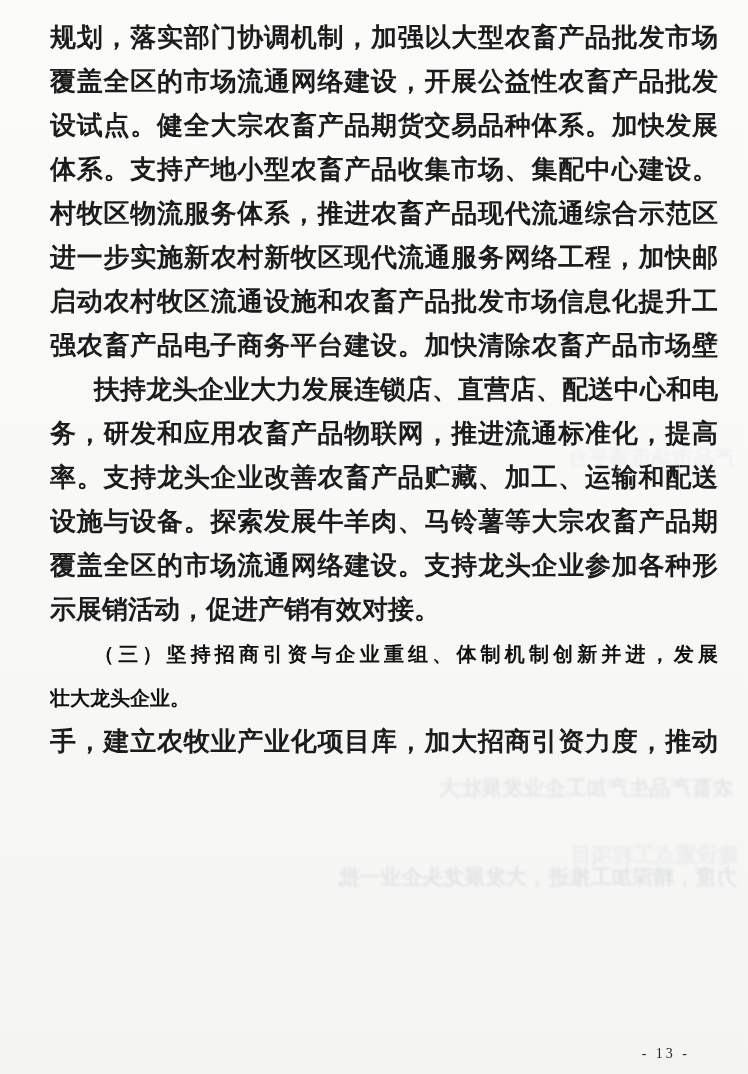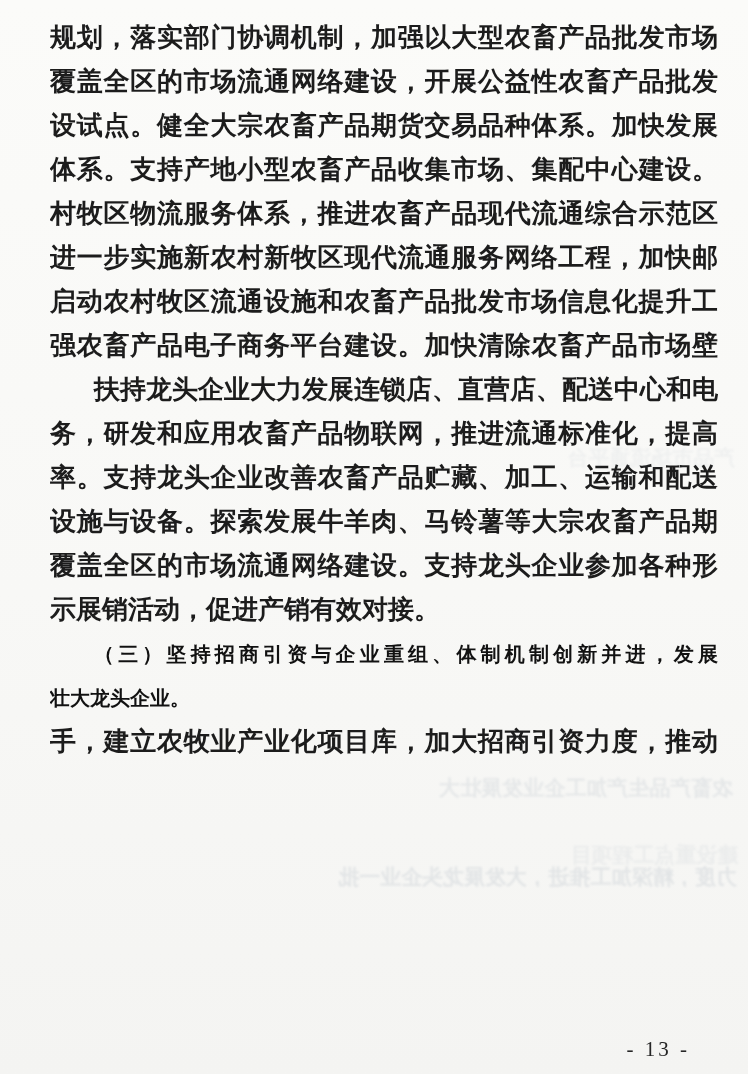--- a/index.html
+++ b/index.html
@@ -44,21 +44,21 @@
     transform:scaleX(-1);
     filter:blur(1.3px);
     white-space:nowrap;
     overflow:hidden;
     pointer-events:none;
   }
   .pageno {
     position:absolute;
     right:58px;
     bottom:12px;
-    font-size:21px;
+    font-size:14px;
     letter-spacing:3px;
     color:#262626;
   }
 </style>
 </head>
 <body>
 
 <div class="page">
 
   <div class="content">

